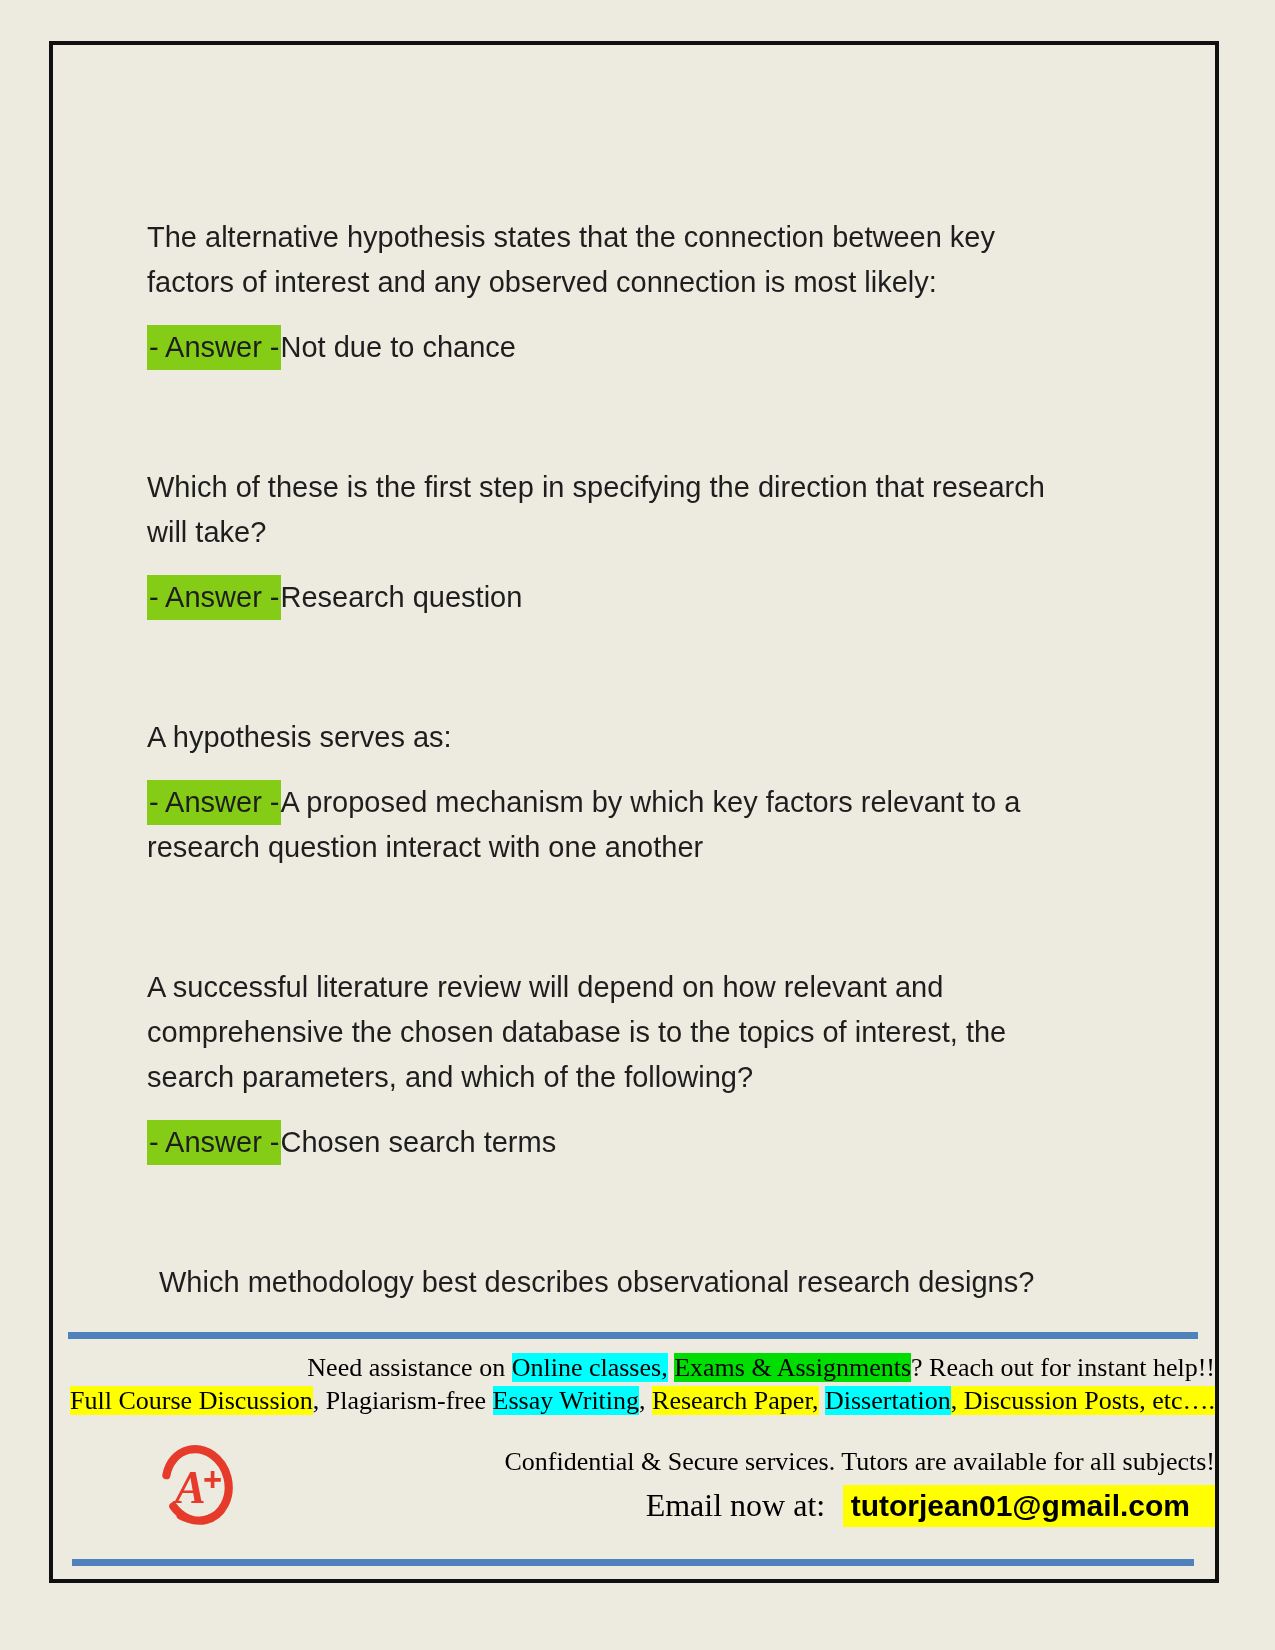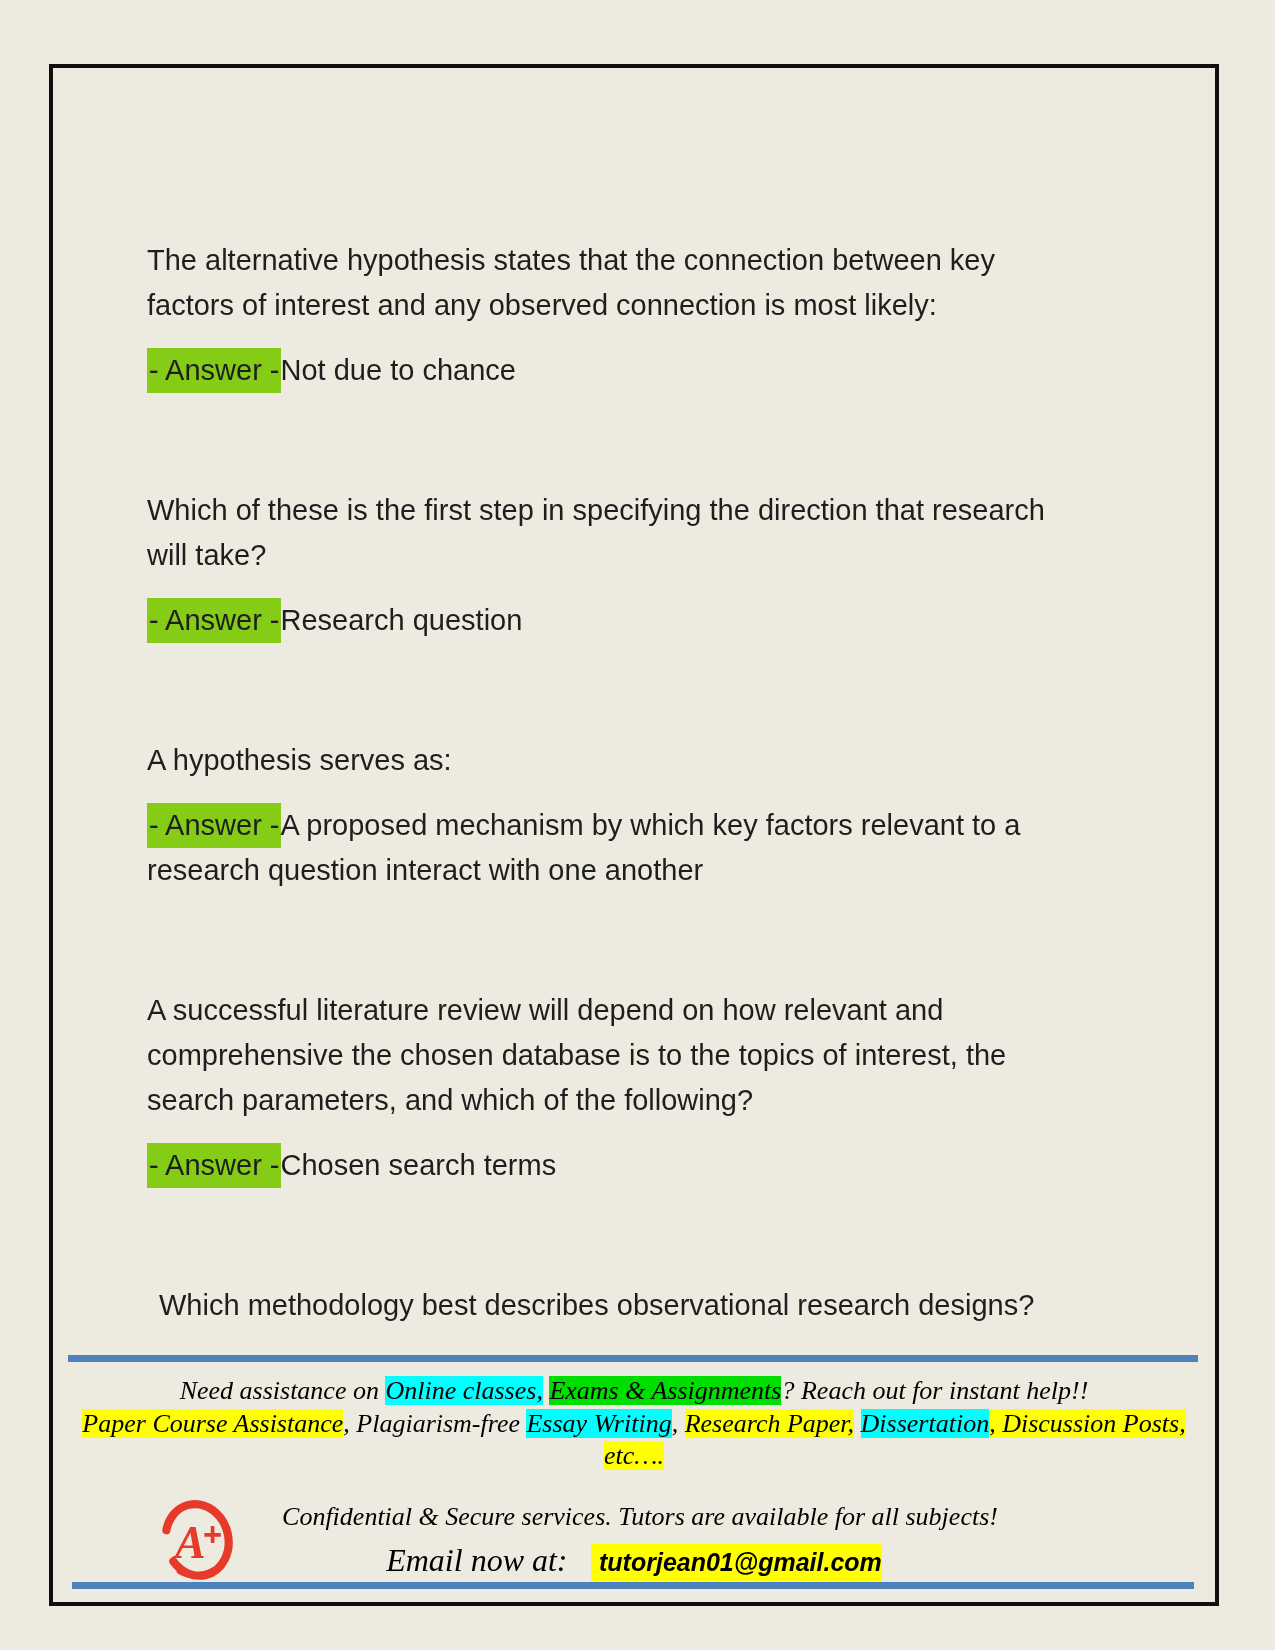--- a/index.html
+++ b/index.html
@@ -4,21 +4,21 @@
 <style>
   html, body {
     margin: 0; padding: 0;
     width: 1275px; height: 1650px;
     background: #edeadf;
     overflow: hidden;
     font-family: "Liberation Sans", sans-serif;
   }
   .frame {
     position: absolute;
-    left: 49px; top: 64px;
+    left: 49px; top: 41px;
     width: 1170px; height: 1542px;
     border: 4px solid #101010;
     box-sizing: border-box;
     background: #edeadf;
   }
   
   .qa-content {
     padding: 170px 60px 0 94px;
     width: 940px;
     color: #1e1e1e;
@@ -41,44 +41,43 @@
     height: 7px;
     background: #4f81bd;
     margin: 0 17px 0 15px;
   }
   .rule-top { margin-top: 27px; }
   .footer-text {
     font-family: "Liberation Serif", serif;
     color: #000;
     font-size: 26px;
     line-height: 32px;
-    text-align: center;
-    font-style: italic;
+    text-align: right;
   }
   .f-line1 { margin-top: 13px; }
   .f-line2 { margin-top: 1px; }
   .brand {
     position: relative;
     margin-top: 29px;
   }
   .brand-logo {
     position: absolute;
     left: 104px; top: -6px;
     width: 82px; height: 98px;
   }
   .conf-line { margin-top: 0; padding-left: 12px; }
   .email-line { margin-top: 11px; }
   .email-label { font-family: "Liberation Serif", serif; font-size: 32px; }
   .email-value {
     font-family: "Liberation Sans", sans-serif;
     font-weight: bold;
-    font-size: 25px;
+    font-size: 30px;
     background: #ffff00;
-    padding: 4px 0 5px 8px;
-    margin-left: 17px;
+    padding: 4px 25px 5px 8px;
+    margin-left: 11px;
   }
   .rule-bottom {
     position: absolute;
     left: 19px; right: 21px; bottom: 13px;
     height: 7px;
     background: #4f81bd;
   }
 </style>
 </head>
 <body>
@@ -126,21 +125,21 @@
 
   </div>
 
   <div class="rule rule-top"></div>
 
   <div class="footer-text f-line1">
     <span>Need assistance on </span><span class="hl-c">Online classes,</span><span> </span> <span class="hl-g">Exams &amp; Assignments</span><span>? Reach out for instant help!!</span>
   </div>
 
   <div class="footer-text f-line2">
-    <span class="hl-y">Paper Course Assistance</span><span>, Plagiarism-free </span><span class="hl-c">Essay Writing</span><span>, </span><span class="hl-y">Research Paper,</span><span> </span> <span class="hl-c">Dissertation</span><span class="hl-y">, Discussion Posts, etc….</span>
+    <span class="hl-y">Full Course Discussion</span><span>, Plagiarism-free </span><span class="hl-c">Essay Writing</span><span>, </span><span class="hl-y">Research Paper,</span><span> </span> <span class="hl-c">Dissertation</span><span class="hl-y">, Discussion Posts, etc….</span>
   </div>
 
   <div class="brand">
     <svg class="brand-logo" viewBox="0 0 100 110" aria-hidden="true">
       <ellipse cx="49" cy="50" rx="38" ry="44" fill="none" stroke="#e63a2b" stroke-width="10" transform="rotate(-14 49 50)" stroke-linecap="round" stroke-dasharray="228 40" stroke-dashoffset="-150"></ellipse>
       <text x="22" y="72" font-family="Liberation Serif, serif" font-style="italic" font-weight="bold" font-size="56" fill="#e63a2b">A</text>
       <text x="56" y="58" font-family="Liberation Sans, sans-serif" font-weight="bold" font-size="40" fill="#e63a2b">+</text>
       <path d="M28 88 Q52 101 78 82" stroke="#e63a2b" stroke-width="8" fill="none" stroke-linecap="round"></path>
     </svg>
     <div class="footer-text conf-line">Confidential &amp; Secure services. Tutors are available for all subjects!</div>

